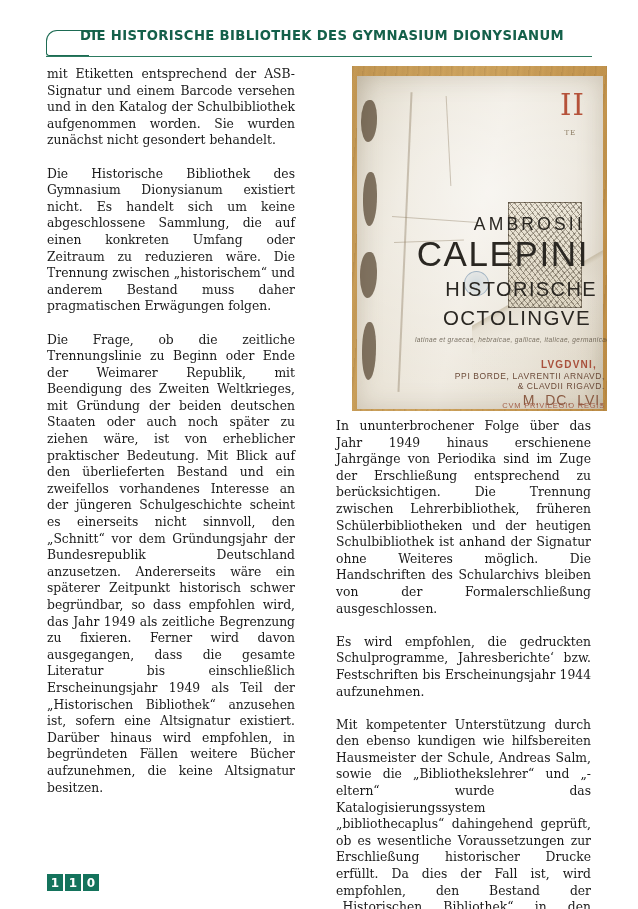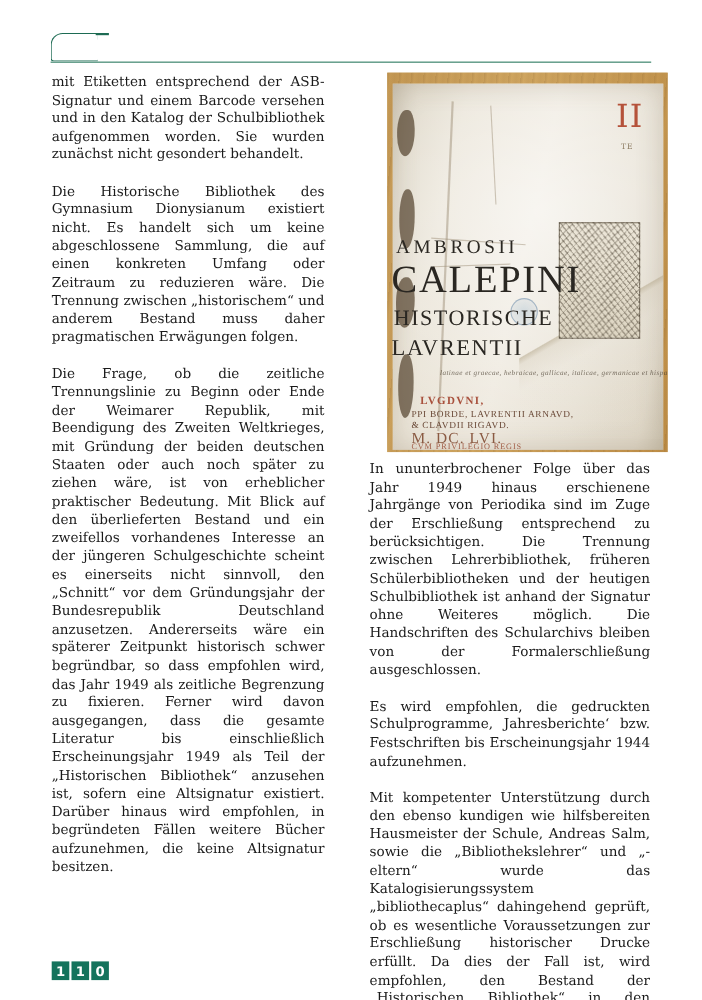--- a/index.html
+++ b/index.html
@@ -182,24 +182,25 @@
     top: 205px;
     width: 23px;
     height: 23px;
     border-radius: 50%;
     border: 1.4px solid rgba(110,140,170,0.55);
     background: radial-gradient(rgba(150,180,205,0.35), rgba(150,180,205,0.08));
   }
   .fig-text {
     position: absolute;
     width: 100%;
-    text-align: left;
-    font-family: Liberation Serif, serif;
+    text-align: right;
+    font-family: Liberation Sans, sans-serif;
     color: #2a2722;
     white-space: nowrap;
+    margin-left: 15px;
   }
   #fig-ambrosii {
     top: 148px; left: 8px; width: 210px;
     font-size: 17.5px; letter-spacing: 3.2px;
   }
   #fig-calepini {
     top: 168px; left: 4px; width: 218px;
     font-size: 35px; letter-spacing: 1.6px; font-weight: 500;
   }
   #fig-dictionarivm {
@@ -268,20 +269,21 @@
     align-items: center;
     justify-content: center;
   }
 </style>
 </head>
 <body>
 
 <div id="running-head">
   <div id="head-bracket"></div>
   <div id="head-bracket-top"></div>
+  <div id="head-title">DIE HISTORISCHE BIBLIOTHEK DES GYMNASIUM DIONYSIANUM</div>
 </div>
 <div id="head-rule"></div>
 
 <div id="col-left" class="column">
   <p>mit Etiketten entsprechend der ASB-Signatur und einem Barcode versehen und in den Katalog der Schulbibliothek aufgenommen worden. Sie wurden zunächst nicht gesondert behandelt.</p>
   <p>Die Historische Bibliothek des Gymnasium Dionysianum existiert nicht. Es handelt sich um keine abgeschlossene Sammlung, die auf einen konkreten Umfang oder Zeitraum zu reduzieren wäre. Die Trennung zwischen „historischem“ und anderem Bestand muss daher pragmatischen Erwägungen folgen.</p>
   <p>Die Frage, ob die zeitliche Trennungslinie zu Beginn oder Ende der Weimarer Republik, mit Beendigung des Zweiten Weltkrieges, mit Gründung der beiden deutschen Staaten oder auch noch später zu ziehen wäre, ist von erheblicher praktischer Bedeutung. Mit Blick auf den überlieferten Bestand und ein zweifellos vorhandenes Interesse an der jüngeren Schulgeschichte scheint es einerseits nicht sinnvoll, den „Schnitt“ vor dem Gründungsjahr der Bundesrepublik Deutschland anzusetzen. Andererseits wäre ein späterer Zeitpunkt historisch schwer begründbar, so dass empfohlen wird, das Jahr 1949 als zeitliche Begrenzung zu fixieren. Ferner wird davon ausgegangen, dass die gesamte Literatur bis einschließlich Erscheinungsjahr 1949 als Teil der „Historischen Bibliothek“ anzusehen ist, sofern eine Altsignatur existiert. Darüber hinaus wird empfohlen, in begründeten Fällen weitere Bücher aufzunehmen, die keine Altsignatur besitzen.</p>
 </div>
 
 <div id="book-figure">
@@ -300,21 +302,21 @@
   <div id="fig-fold"></div>
   <div id="fig-device"></div>
   <div id="fig-stamp"></div>
 
   <div id="fig-roman-ii">II</div>
   <div id="fig-roman-sub">TE</div>
 
   <div class="fig-text" id="fig-ambrosii">AMBROSII</div>
   <div class="fig-text" id="fig-calepini">CALEPINI</div>
   <div class="fig-text" id="fig-dictionarivm">HISTORISCHE</div>
-  <div class="fig-text" id="fig-octolingve">LAVRENTII</div>
+  <div class="fig-text" id="fig-octolingve">OCTOLINGVE</div>
   <div class="fig-text" id="fig-script">latinae et graecae, hebraicae, gallicae, italicae, germanicae et hispanicae</div>
 
   <div class="fig-text" id="fig-lvgdvni">LVGDVNI,</div>
   <div class="fig-text" id="fig-imprint1">PPI BORDE, LAVRENTII ARNAVD,</div>
   <div class="fig-text" id="fig-imprint2">&amp; CLAVDII RIGAVD.</div>
   <div class="fig-text" id="fig-year">M. DC. LVI.</div>
   <div class="fig-text" id="fig-privilege">CVM PRIVILEGIO REGIS</div>
 </div>
 
 <div id="col-right-top" class="column">

